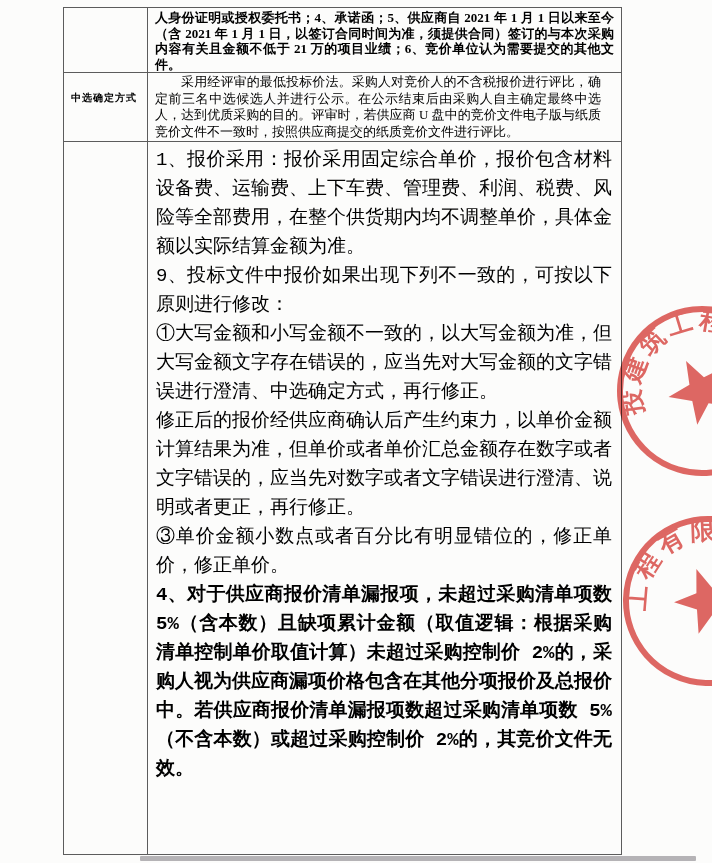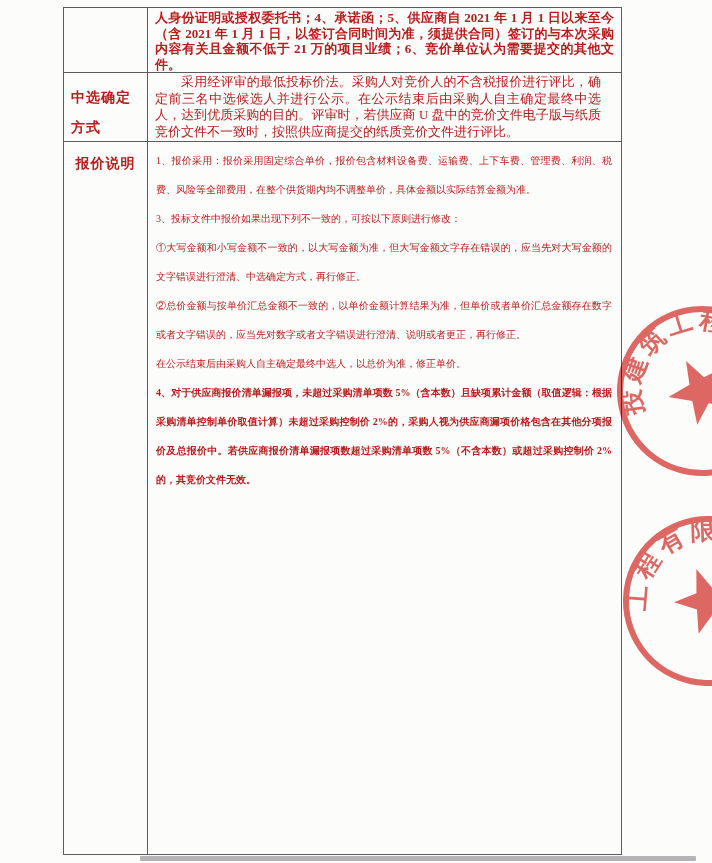--- a/index.html
+++ b/index.html
@@ -2,39 +2,39 @@
 <html><head>
 <meta charset="utf-8">
 <style>
   html,body{margin:0;padding:0;background:#e8e8e8;}
   .page{
     position:relative;
     width:712px;height:863px;
     background:#fcfcfb;
     overflow:hidden;
     font-family:"Liberation Serif", serif;
-    color:#b91c1c;
+    color:#000000;
   }
   .doc-table{
     position:absolute;left:63px;top:7px;width:559px;height:848px;
     border:1px solid #5c5c5c;box-sizing:border-box;background:transparent;
   }
   .v-divider{position:absolute;left:83px;top:0;bottom:0;width:1px;background:#5c5c5c;}
   .h-line{position:absolute;left:0;right:0;height:1px;background:#5c5c5c;}
   .h-line.r1{top:64px;}
   .h-line.r2{top:133px;}
   .cell{position:absolute;box-sizing:border-box;overflow:hidden;}
-  .label-cell{left:0;width:83px;font-weight:bold;font-size:14px;}
+  .label-cell{left:0;width:83px;font-weight:bold;font-size:10px;}
   .label-1{top:0;height:64px;}
   .label-2{top:65px;height:68px;padding:10px 6px 0 7px;line-height:30px;letter-spacing:1px;}
   .label-3{top:134px;bottom:0;padding-top:13px;text-align:center;letter-spacing:1px;}
   .content-cell{left:84px;width:472px;}
   .content-1{top:0;height:64px;padding:2px 6px 0 7px;font-size:13px;line-height:15.5px;font-weight:bold;text-align:justify;}
   .content-2{top:65px;height:68px;padding:1px 19px 0 7px;font-size:13px;line-height:16.5px;text-align:justify;}
-  .content-3{top:134px;bottom:0;padding:4px 8px 0 8px;font-size:10px;line-height:29px;text-align:justify;}
+  .content-3{top:134px;bottom:0;padding:4px 8px 0 8px;font-size:19px;line-height:29px;text-align:justify;font-family:Liberation Mono, monospace;}
   .cell p{margin:0;}
   .indent{text-indent:2em;}
   .bold{font-weight:bold;}
   .scan-shadow{
     position:absolute;left:140px;top:856px;width:556px;height:5px;
     background:#a9a7aa;opacity:.85;filter:blur(.4px);border-radius:1px;
   }
   .stamp{
     position:absolute;pointer-events:none;
     mix-blend-mode:multiply;opacity:.82;
@@ -56,27 +56,26 @@
     <div class="cell content-cell content-1">
       <p>人身份证明或授权委托书；4、承诺函；5、供应商自 2021 年 1 月 1 日以来至今（含 2021 年 1 月 1 日，以签订合同时间为准，须提供合同）签订的与本次采购内容有关且金额不低于 21 万的项目业绩；6、竞价单位认为需要提交的其他文件。</p>
 
     </div>
 
     <div class="cell label-cell label-2">中选确定方式</div>
     <div class="cell content-cell content-2">
       <p class="indent">采用经评审的最低投标价法。采购人对竞价人的不含税报价进行评比，确定前三名中选候选人并进行公示。在公示结束后由采购人自主确定最终中选人，达到优质采购的目的。评审时，若供应商 U 盘中的竞价文件电子版与纸质竞价文件不一致时，按照供应商提交的纸质竞价文件进行评比。</p>
     </div>
 
-    <div class="cell label-cell label-3">报价说明</div>
     <div class="cell content-cell content-3">
       <p>1、报价采用：报价采用固定综合单价，报价包含材料设备费、运输费、上下车费、管理费、利润、税费、风险等全部费用，在整个供货期内均不调整单价，具体金额以实际结算金额为准。</p>
-      <p>3、投标文件中报价如果出现下列不一致的，可按以下原则进行修改：</p>
+      <p>9、投标文件中报价如果出现下列不一致的，可按以下原则进行修改：</p>
       <p>①大写金额和小写金额不一致的，以大写金额为准，但大写金额文字存在错误的，应当先对大写金额的文字错误进行澄清、中选确定方式，再行修正。</p>
-      <p>②总价金额与按单价汇总金额不一致的，以单价金额计算结果为准，但单价或者单价汇总金额存在数字或者文字错误的，应当先对数字或者文字错误进行澄清、说明或者更正，再行修正。</p>
-      <p>在公示结束后由采购人自主确定最终中选人，以总价为准，修正单价。</p>
+      <p>修正后的报价经供应商确认后产生约束力，以单价金额计算结果为准，但单价或者单价汇总金额存在数字或者文字错误的，应当先对数字或者文字错误进行澄清、说明或者更正，再行修正。</p>
+      <p>③单价金额小数点或者百分比有明显错位的，修正单价，修正单价。</p>
       <p class="bold">4、对于供应商报价清单漏报项，未超过采购清单项数 5%（含本数）且缺项累计金额（取值逻辑：根据采购清单控制单价取值计算）未超过采购控制价 2%的，采购人视为供应商漏项价格包含在其他分项报价及总报价中。若供应商报价清单漏报项数超过采购清单项数 5%（不含本数）或超过采购控制价 2%的，其竞价文件无效。</p>
     </div>
   </div>
 
   <svg class="stamp stamp-1" width="190" height="190" viewBox="0 0 190 190">
     <g transform="rotate(-28 95 95)">
       <circle cx="95" cy="95" r="82" fill="none" stroke="#da4742" stroke-width="6"></circle>
       <path id="seal1-arc-top" d="M 33,95 A 62,62 0 1 1 157,95" fill="none"></path>
       <path id="seal1-arc-bottom" d="M 42,122 A 60,60 0 0 0 148,122" fill="none"></path>
       <text font-size="25" font-weight="bold" fill="#da4742" letter-spacing="4" font-family="Liberation Serif, serif">

